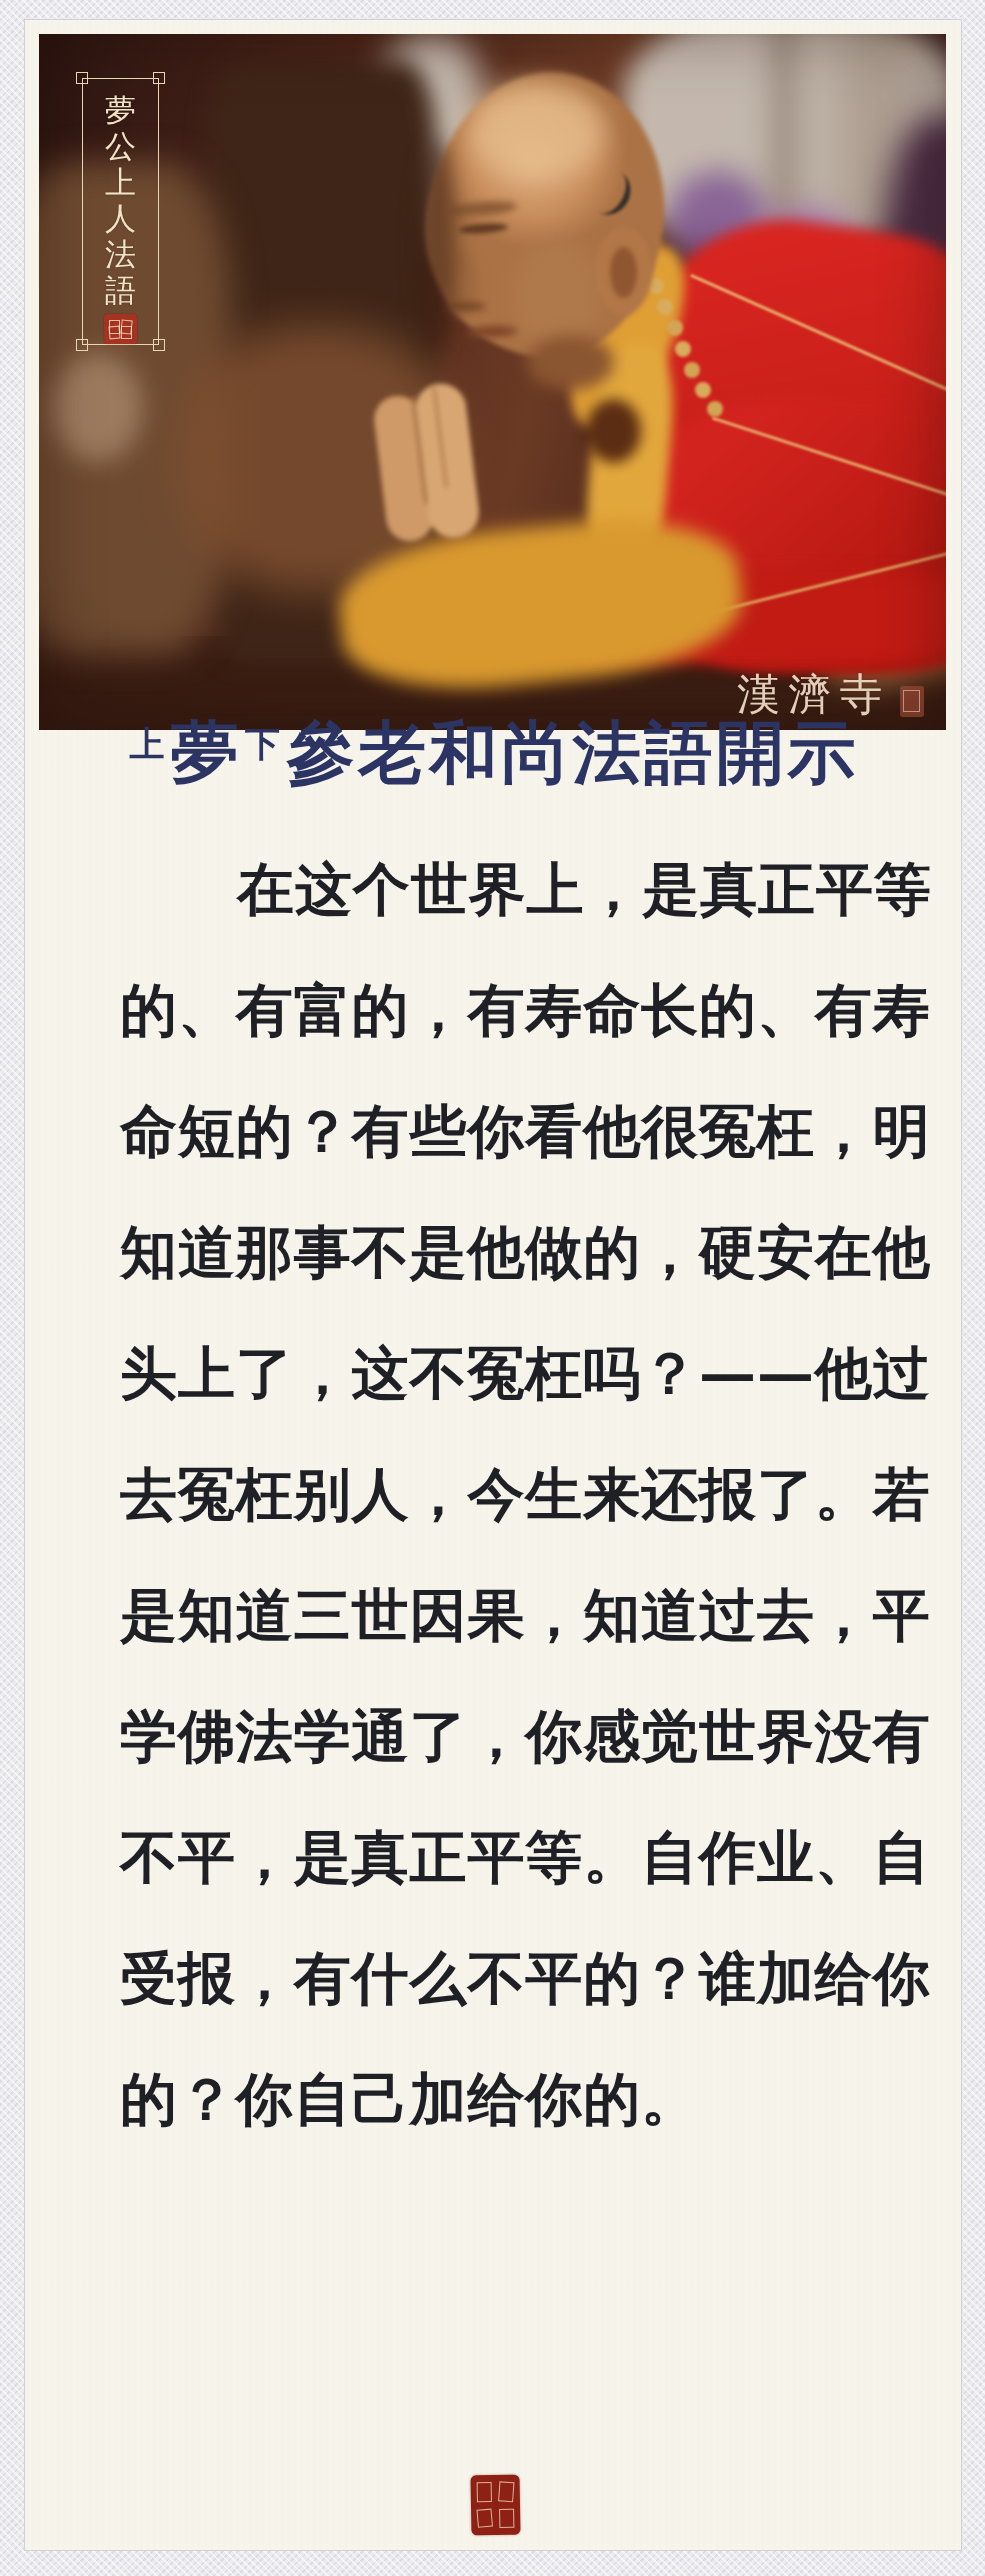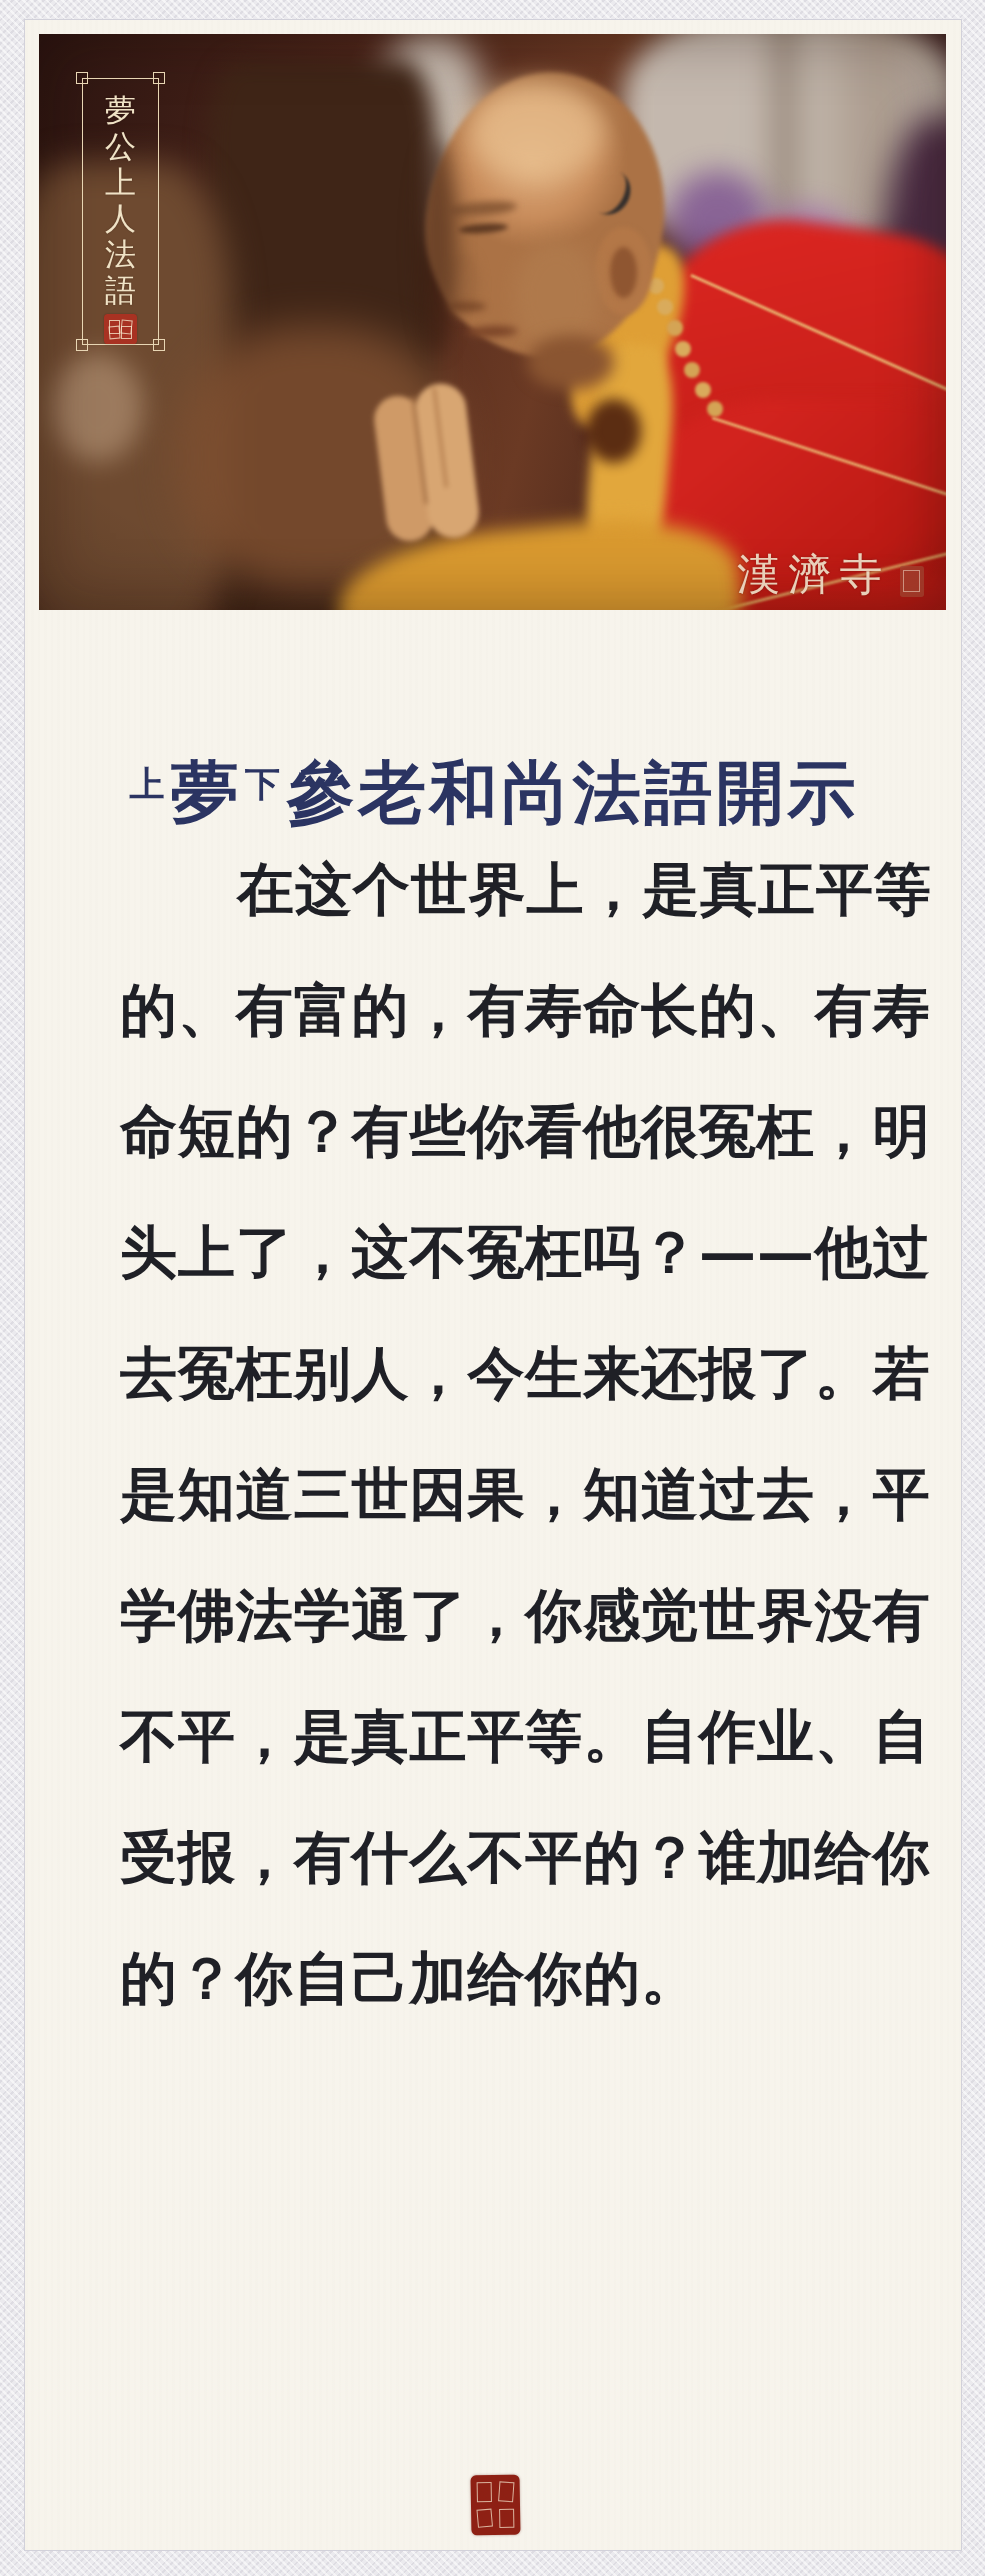--- a/index.html
+++ b/index.html
@@ -13,21 +13,21 @@
     overflow:hidden;
   }
   .page{
     position:absolute;left:24px;top:19px;width:938px;height:2532px;
     box-sizing:border-box;border:1.8px solid #d2d1da;
     background:
       repeating-linear-gradient(90deg, rgba(120,110,90,.012) 0 2.7px, rgba(0,0,0,0) 2.7px 6.4px),
       #f7f4ec;
   }
   
-  .photo{position:absolute;left:13.7px;top:13.7px;width:907px;height:576px;overflow:hidden;background:#3a1d12;}
+  .photo{position:absolute;left:13.7px;top:13.7px;width:907px;height:696px;overflow:hidden;background:#3a1d12;}
   .photo .abs{position:absolute;}
   .vignette{position:absolute;left:0;top:0;right:0;bottom:0;
     background:radial-gradient(120% 120% at 55% 35%, rgba(0,0,0,0) 55%, rgba(22,9,4,.38) 100%);
     box-shadow:inset 0 0 64px rgba(25,10,5,.35);}
   .watermark{
     position:absolute;right:55px;bottom:5.5px;color:#ecd9c2;opacity:.95;
     font-size:43px;letter-spacing:8.2px;text-shadow:0 0 2.7px rgba(60,20,10,.4);
   }
   .wm-seal{position:absolute;right:22px;bottom:12.8px;width:24px;height:31px;
     background:rgba(158,74,52,.65);border-radius:2.7px;}
@@ -43,21 +43,21 @@
   .knob.bl{left:-7.3px;bottom:-7.3px}.knob.br{right:-7.3px;bottom:-7.3px}
   .banner .ch{color:#f0e3c6;font-size:31px;line-height:36px;text-shadow:0 0 1.8px rgba(30,10,5,.35);}
   .banner-seal{width:33px;height:38px;margin-top:6.4px;background:#a83222;border-radius:3.6px;
     position:relative;box-shadow:0 0 1.8px rgba(0,0,0,.3);}
   .banner-seal i{position:absolute;display:block;border:0.9px solid rgba(245,228,200,.8);}
   .banner-seal i.a{left:4.6px;top:5.5px;width:9px;height:12px;}
   .banner-seal i.b{right:4.6px;top:5.5px;width:9px;height:12px;transform:rotate(6deg);}
   .banner-seal i.c{left:4.6px;bottom:5.5px;width:9px;height:11px;transform:rotate(-5deg);}
   .banner-seal i.d{right:4.6px;bottom:5.5px;width:9px;height:11px;}
   
-  .title{position:absolute;left:0;right:0;top:728px;text-align:center;
+  .title{position:absolute;left:0;right:0;top:688px;text-align:center;
     color:#2b3462;font-weight:bold;letter-spacing:3.6px;white-space:nowrap;}
   .title .big{font-size:68px;}
   .title .small{font-size:35px;position:relative;top:-20px;margin:0 2.7px;}
   
   .dharma{position:absolute;left:95px;top:808px;width:821px;
     color:#1f2026;font-weight:600;}
   .dharma .line{font-size:57px;line-height:121px;letter-spacing:0.9px;white-space:nowrap;}
   .dharma .line.indent{padding-left:117px;}
   
   .bottom-seal{position:absolute;left:446px;top:2455px;width:49px;height:60px;
@@ -167,20 +167,21 @@
   </div>
 
   <div class="title">
     <span class="small">上</span><span class="big">夢</span><span class="small">下</span><span class="big">參老和尚法語開示</span>
   </div>
 
   <div class="dharma">
     <div class="line indent">在这个世界上，是真正平等</div>
     <div class="line">的、有富的，有寿命长的、有寿</div>
     <div class="line">命短的？有些你看他很冤枉，明</div>
+    <div class="line">知道那事不是他做的，硬安在他</div>
     <div class="line">头上了，这不冤枉吗？——他过</div>
     <div class="line">去冤枉别人，今生来还报了。若</div>
     <div class="line">是知道三世因果，知道过去，平</div>
     <div class="line">学佛法学通了，你感觉世界没有</div>
     <div class="line">不平，是真正平等。自作业、自</div>
     <div class="line">受报，有什么不平的？谁加给你</div>
     <div class="line">的？你自己加给你的。</div>
   </div>
 
   <div class="bottom-seal">

